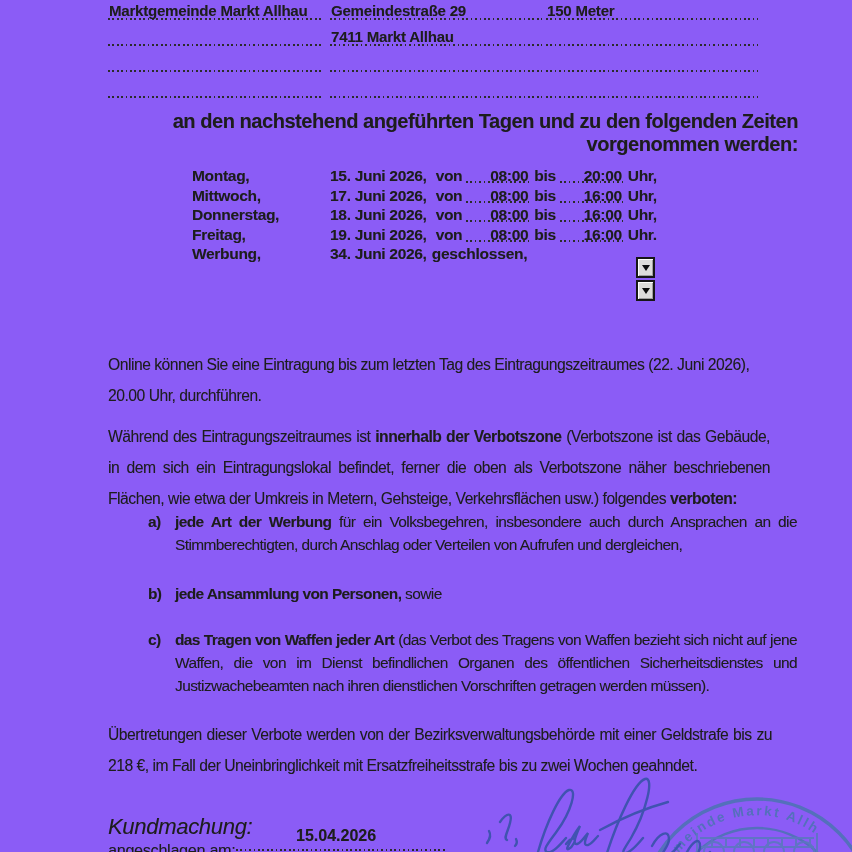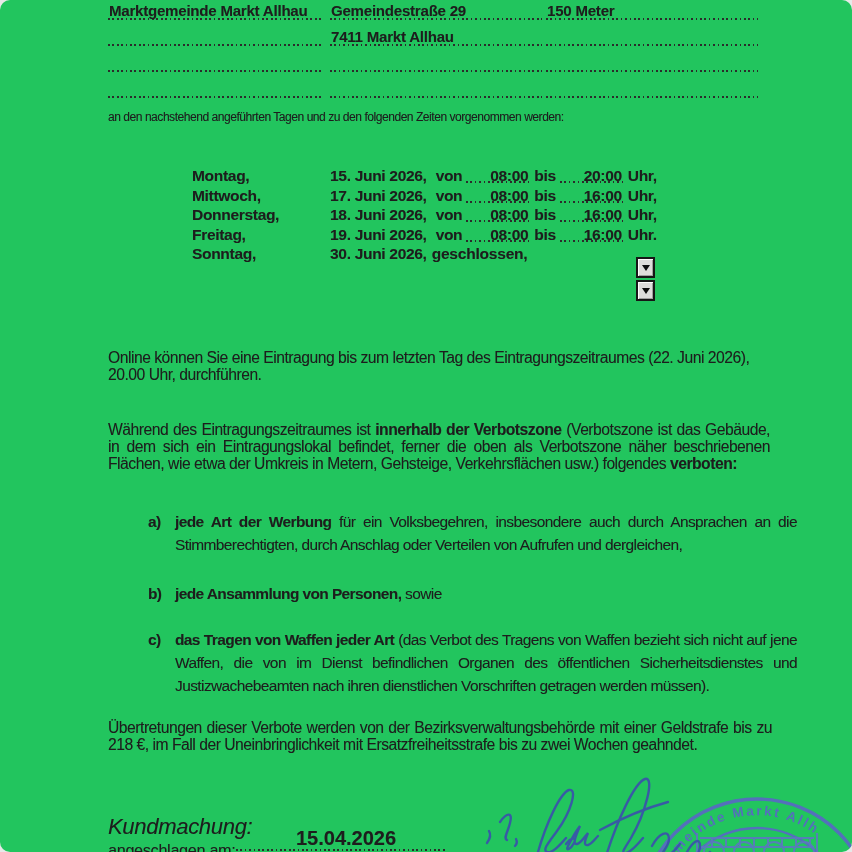--- a/index.html
+++ b/index.html
@@ -1,60 +1,59 @@
 <!DOCTYPE html>
 <html lang="de"><head>
 <meta charset="utf-8">
 <style>
   html,body{margin:0;padding:0;background:#e8e8e8;}
   .page{
     position:relative; width:852px; height:852px; overflow:hidden;
-    background:#22c55e; color:#1d1d1d;
+    background:#8b5cf6; color:#1d1d1d;
     font-family:"Liberation Sans", sans-serif;
     text-shadow:0.2px 0.2px 0.3px rgba(40,40,40,.35);
-    border-radius:10px;
   }
   
   .hdr{position:absolute; left:108px; top:-6px; width:650px;}
   .hrow{position:relative; height:26px;}
   .hcell{position:absolute; bottom:0; height:25px;
     background-image:repeating-linear-gradient(90deg,#2b2b2b 0 1.7px,transparent 1.7px 4.4px);
     background-size:100% 2px; background-position:left bottom; background-repeat:no-repeat;}
   .c0{left:0;width:214px}.c1{left:222px;width:212px}.c2{left:438px;width:212px}
   .hval{position:absolute; left:1px; bottom:1px; font-weight:bold; font-size:15px; letter-spacing:-0.2px; white-space:nowrap;}
   
-  .intro{position:absolute; left:108px; top:110px; width:690px; font-weight:normal; font-size:12px; letter-spacing:-0.45px;}
+  .intro{position:absolute; left:108px; top:110px; width:690px; font-weight:bold; font-size:20px; letter-spacing:-0.45px;text-align:right;}
   
   .sched{position:absolute; left:192px; top:167px; width:500px; font-weight:bold; font-size:15.5px; letter-spacing:-0.3px;}
   .srow{position:relative; height:19.6px; white-space:nowrap;}
   .sday{display:inline-block; width:138px;}
   .sdate{margin-right:5px;}
   .sw{margin:8px 4px;}
   .sclosed{letter-spacing:-0.2px;}
   .dotf{display:inline-block; position:relative; width:64px; text-align:right; vertical-align:baseline;}
   .dotf .dots{position:absolute; left:0; right:1px; bottom:2px; height:2px;
     background:repeating-linear-gradient(90deg,#2b2b2b 0 1.7px,transparent 1.7px 4.4px);}
   .dotf .tv{position:relative; padding-right:2px;}
   .ddbtn{position:absolute; width:15px; height:17px; background:#dedddb; border:2px solid #161616;
     box-shadow:inset 1px 1px 0 rgba(255,255,255,.95), inset -1px -1px 0 rgba(0,0,0,.28);
     display:flex; align-items:center; justify-content:center; cursor:pointer;}
   .tri{width:0;height:0;border-left:4.5px solid transparent;border-right:4.5px solid transparent;border-top:6.5px solid #0d0d0d;}
   
-  .para{position:absolute; font-size:15.6px; letter-spacing:-0.45px; line-height:17px;}
+  .para{position:absolute; font-size:15.6px; letter-spacing:-0.45px; line-height:31px;}
   .just{text-align:justify;}
   .p-online{left:108px; top:349px; width:676px;}
   .p-verbot{left:108px; top:421px; width:662px;}
   .p-penalty{left:108px; top:719px; width:664px;}
   .item{position:absolute; left:148px; width:622px; padding-left:27px; font-size:15.4px; letter-spacing:-0.55px; line-height:22.8px;}
   .ilabel{position:absolute; left:0; top:0; font-weight:bold;}
   .i-a{top:511px}.i-b{top:583px}.i-c{top:629px}
   
   .f-kund{position:absolute; left:108px; top:814px; font-size:22px; letter-spacing:-0.3px;font-style:italic;}
   .f-ang{position:absolute; left:108px; top:841px; font-size:16.2px; letter-spacing:-0.3px;}
-  .f-date{position:absolute; left:296px; top:827px; font-weight:bold; font-size:20px;}
+  .f-date{position:absolute; left:296px; top:827px; font-weight:bold; font-size:16px;}
   .f-dots{position:absolute; left:236px; top:849px; width:210px; height:2px;
     background:repeating-linear-gradient(90deg,#2b2b2b 0 1.7px,transparent 1.7px 4.4px);}
   
   .stamp{position:absolute; left:600px; top:772px; width:300px; height:80px; text-shadow:none;}
   .sig{position:absolute; left:460px; top:768px; width:330px; height:84px; text-shadow:none;}
   b{font-weight:bold;}
 </style>
 </head>
 <body>
 
@@ -107,21 +106,21 @@
       </div>
     </div>
 
   <div class="intro">an den nachstehend angeführten Tagen und zu den folgenden Zeiten vorgenommen werden:</div>
 
   <div class="sched">
       <div class="srow"><span class="sday">Montag,</span><span class="sdate">15. Juni 2026,</span><span class="sw">von</span><span class="dotf"><span class="dots"></span><span class="tv">08:00</span></span><span class="sw">bis</span><span class="dotf"><span class="dots"></span><span class="tv">20:00</span></span><span class="sw">Uhr,</span></div>
       <div class="srow"><span class="sday">Mittwoch,</span><span class="sdate">17. Juni 2026,</span><span class="sw">von</span><span class="dotf"><span class="dots"></span><span class="tv">08:00</span></span><span class="sw">bis</span><span class="dotf"><span class="dots"></span><span class="tv">16:00</span></span><span class="sw">Uhr,</span></div>
       <div class="srow"><span class="sday">Donnerstag,</span><span class="sdate">18. Juni 2026,</span><span class="sw">von</span><span class="dotf"><span class="dots"></span><span class="tv">08:00</span></span><span class="sw">bis</span><span class="dotf"><span class="dots"></span><span class="tv">16:00</span></span><span class="sw">Uhr,</span></div>
       <div class="srow"><span class="sday">Freitag,</span><span class="sdate">19. Juni 2026,</span><span class="sw">von</span><span class="dotf"><span class="dots"></span><span class="tv">08:00</span></span><span class="sw">bis</span><span class="dotf"><span class="dots"></span><span class="tv">16:00</span></span><span class="sw">Uhr.</span></div>
-      <div class="srow"><span class="sday">Sonntag,</span><span class="sdate">30. Juni 2026,</span><span class="sclosed">geschlossen,</span></div>
+      <div class="srow"><span class="sday">Werbung,</span><span class="sdate">34. Juni 2026,</span><span class="sclosed">geschlossen,</span></div>
     </div>
 
   <div class="ddbtn" style="left:636px; top:257px;">
     <span class="tri"></span>
   </div>
   <div class="ddbtn" style="left:636px; top:280px;">
     <span class="tri"></span>
   </div>
 
   <div class="para p-online">Online können Sie eine Eintragung bis zum letzten Tag des Eintragungszeitraumes (22. Juni 2026), 20.00 Uhr, durchführen.</div>

